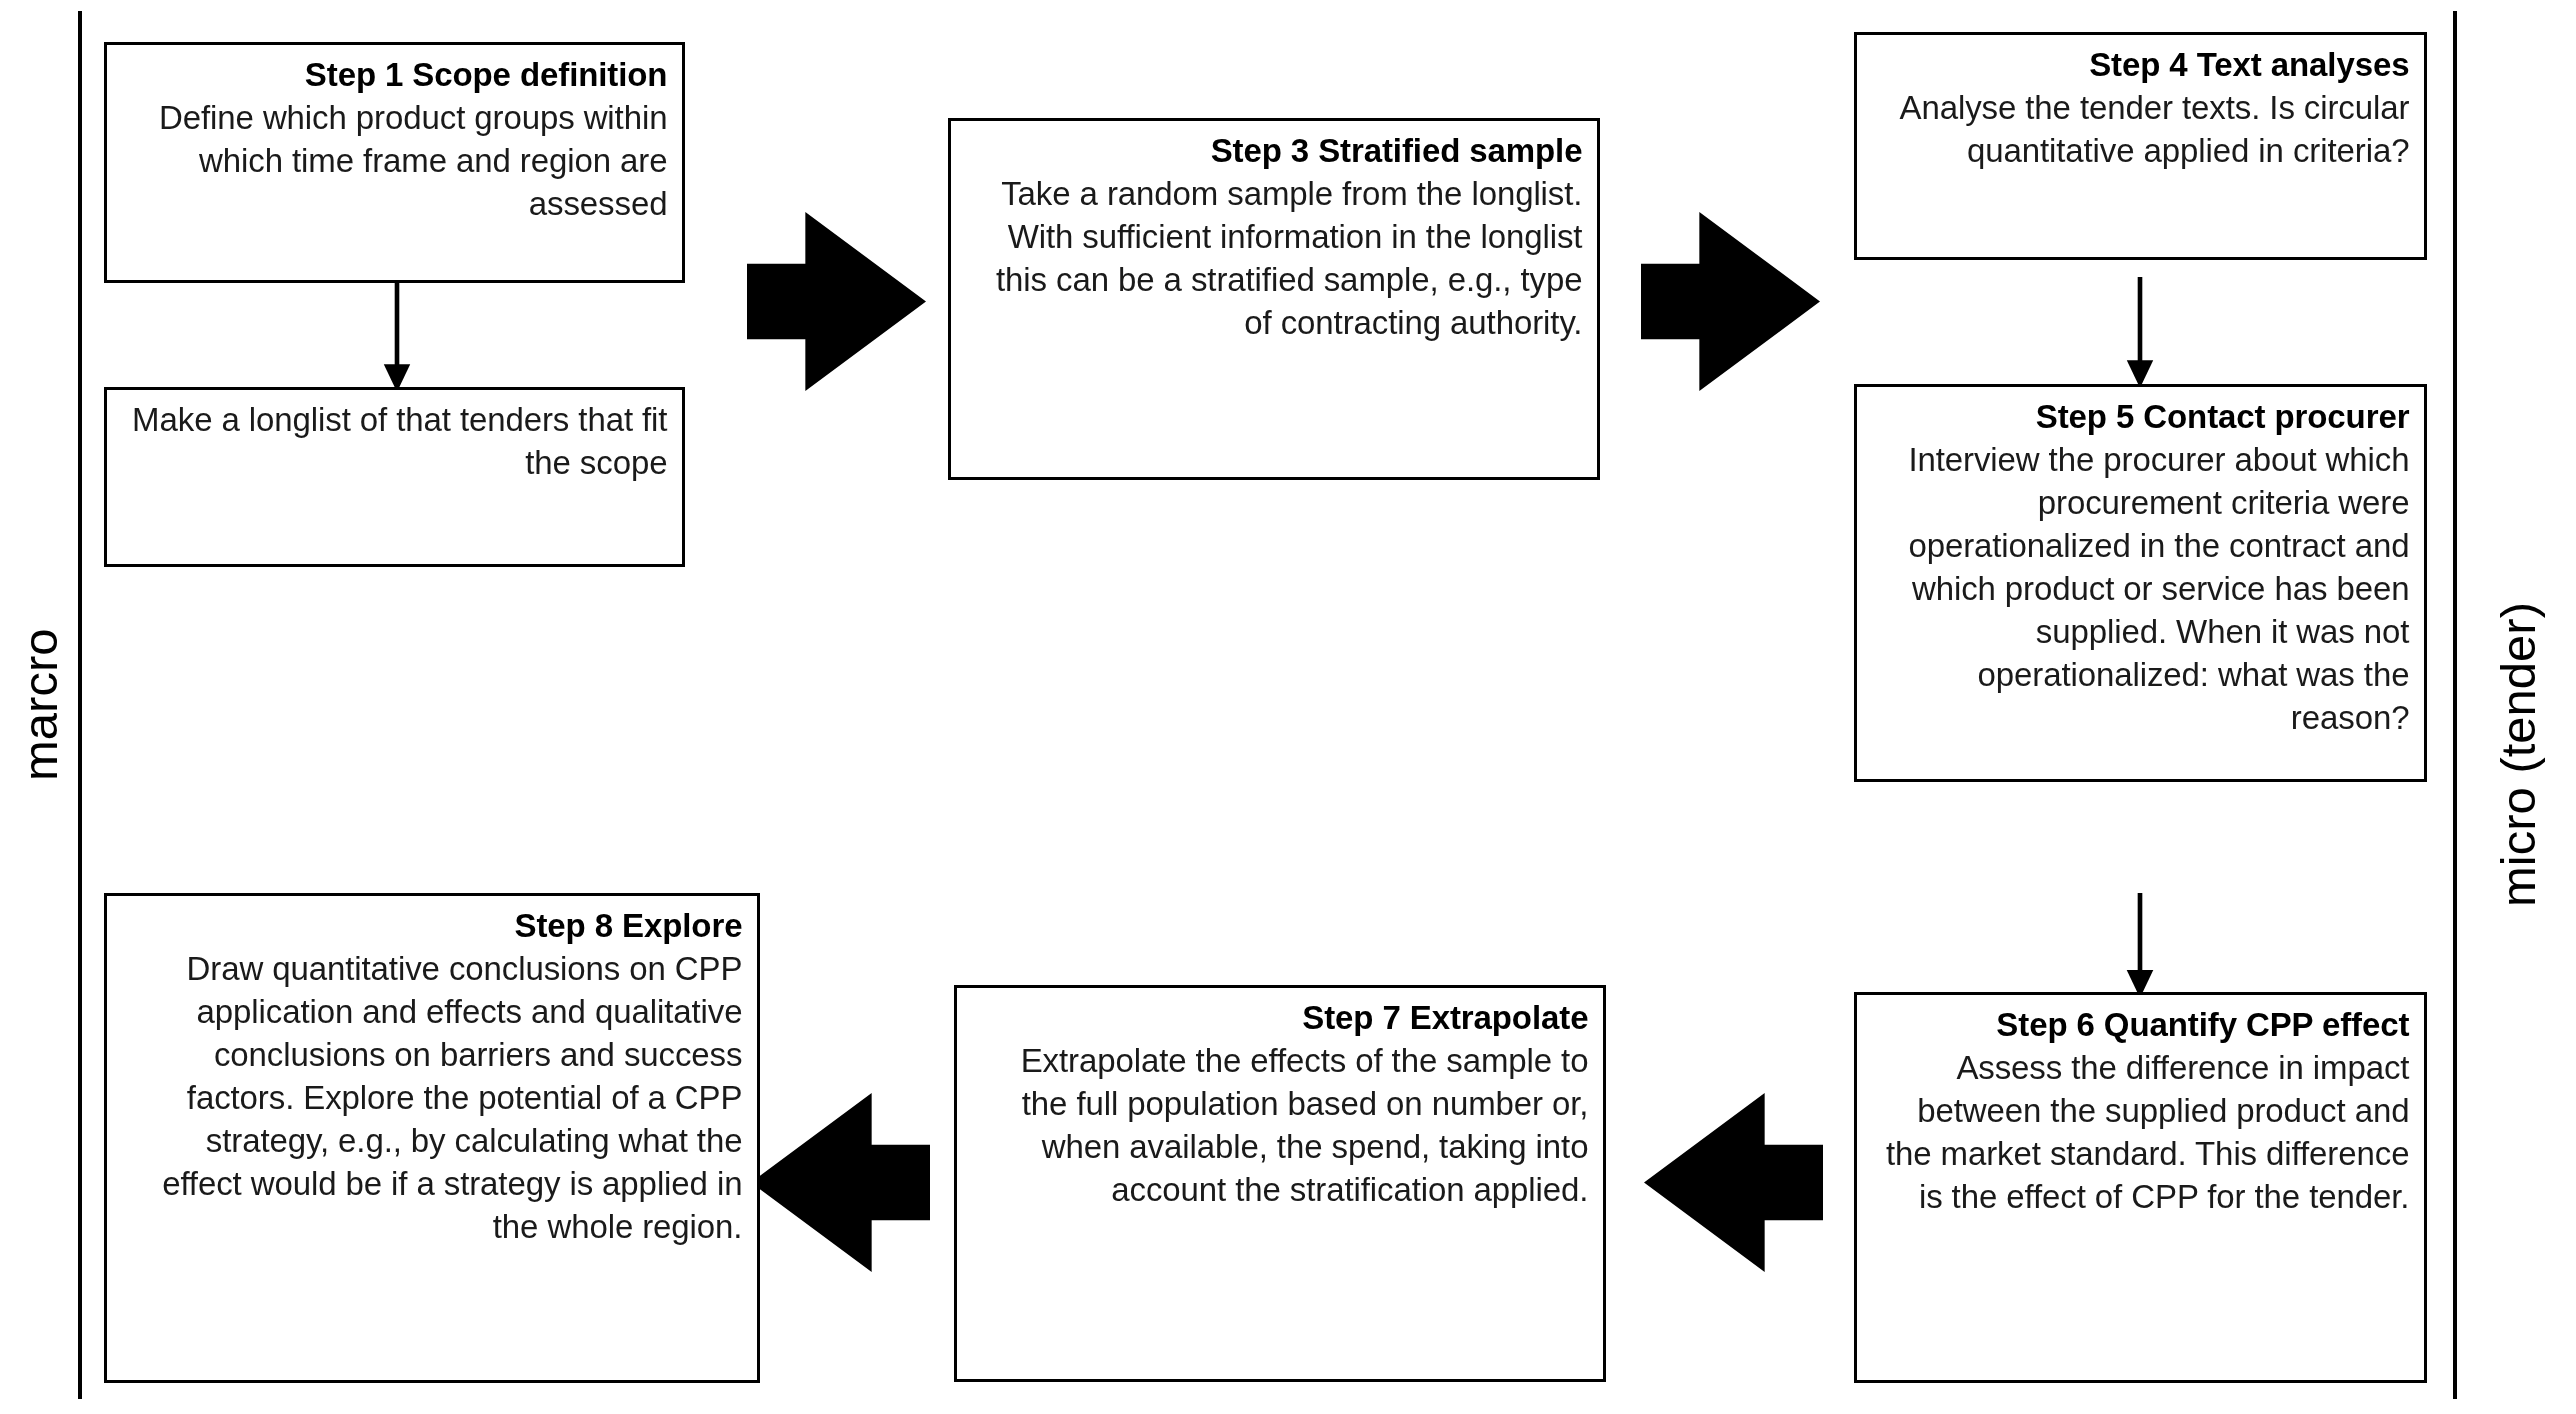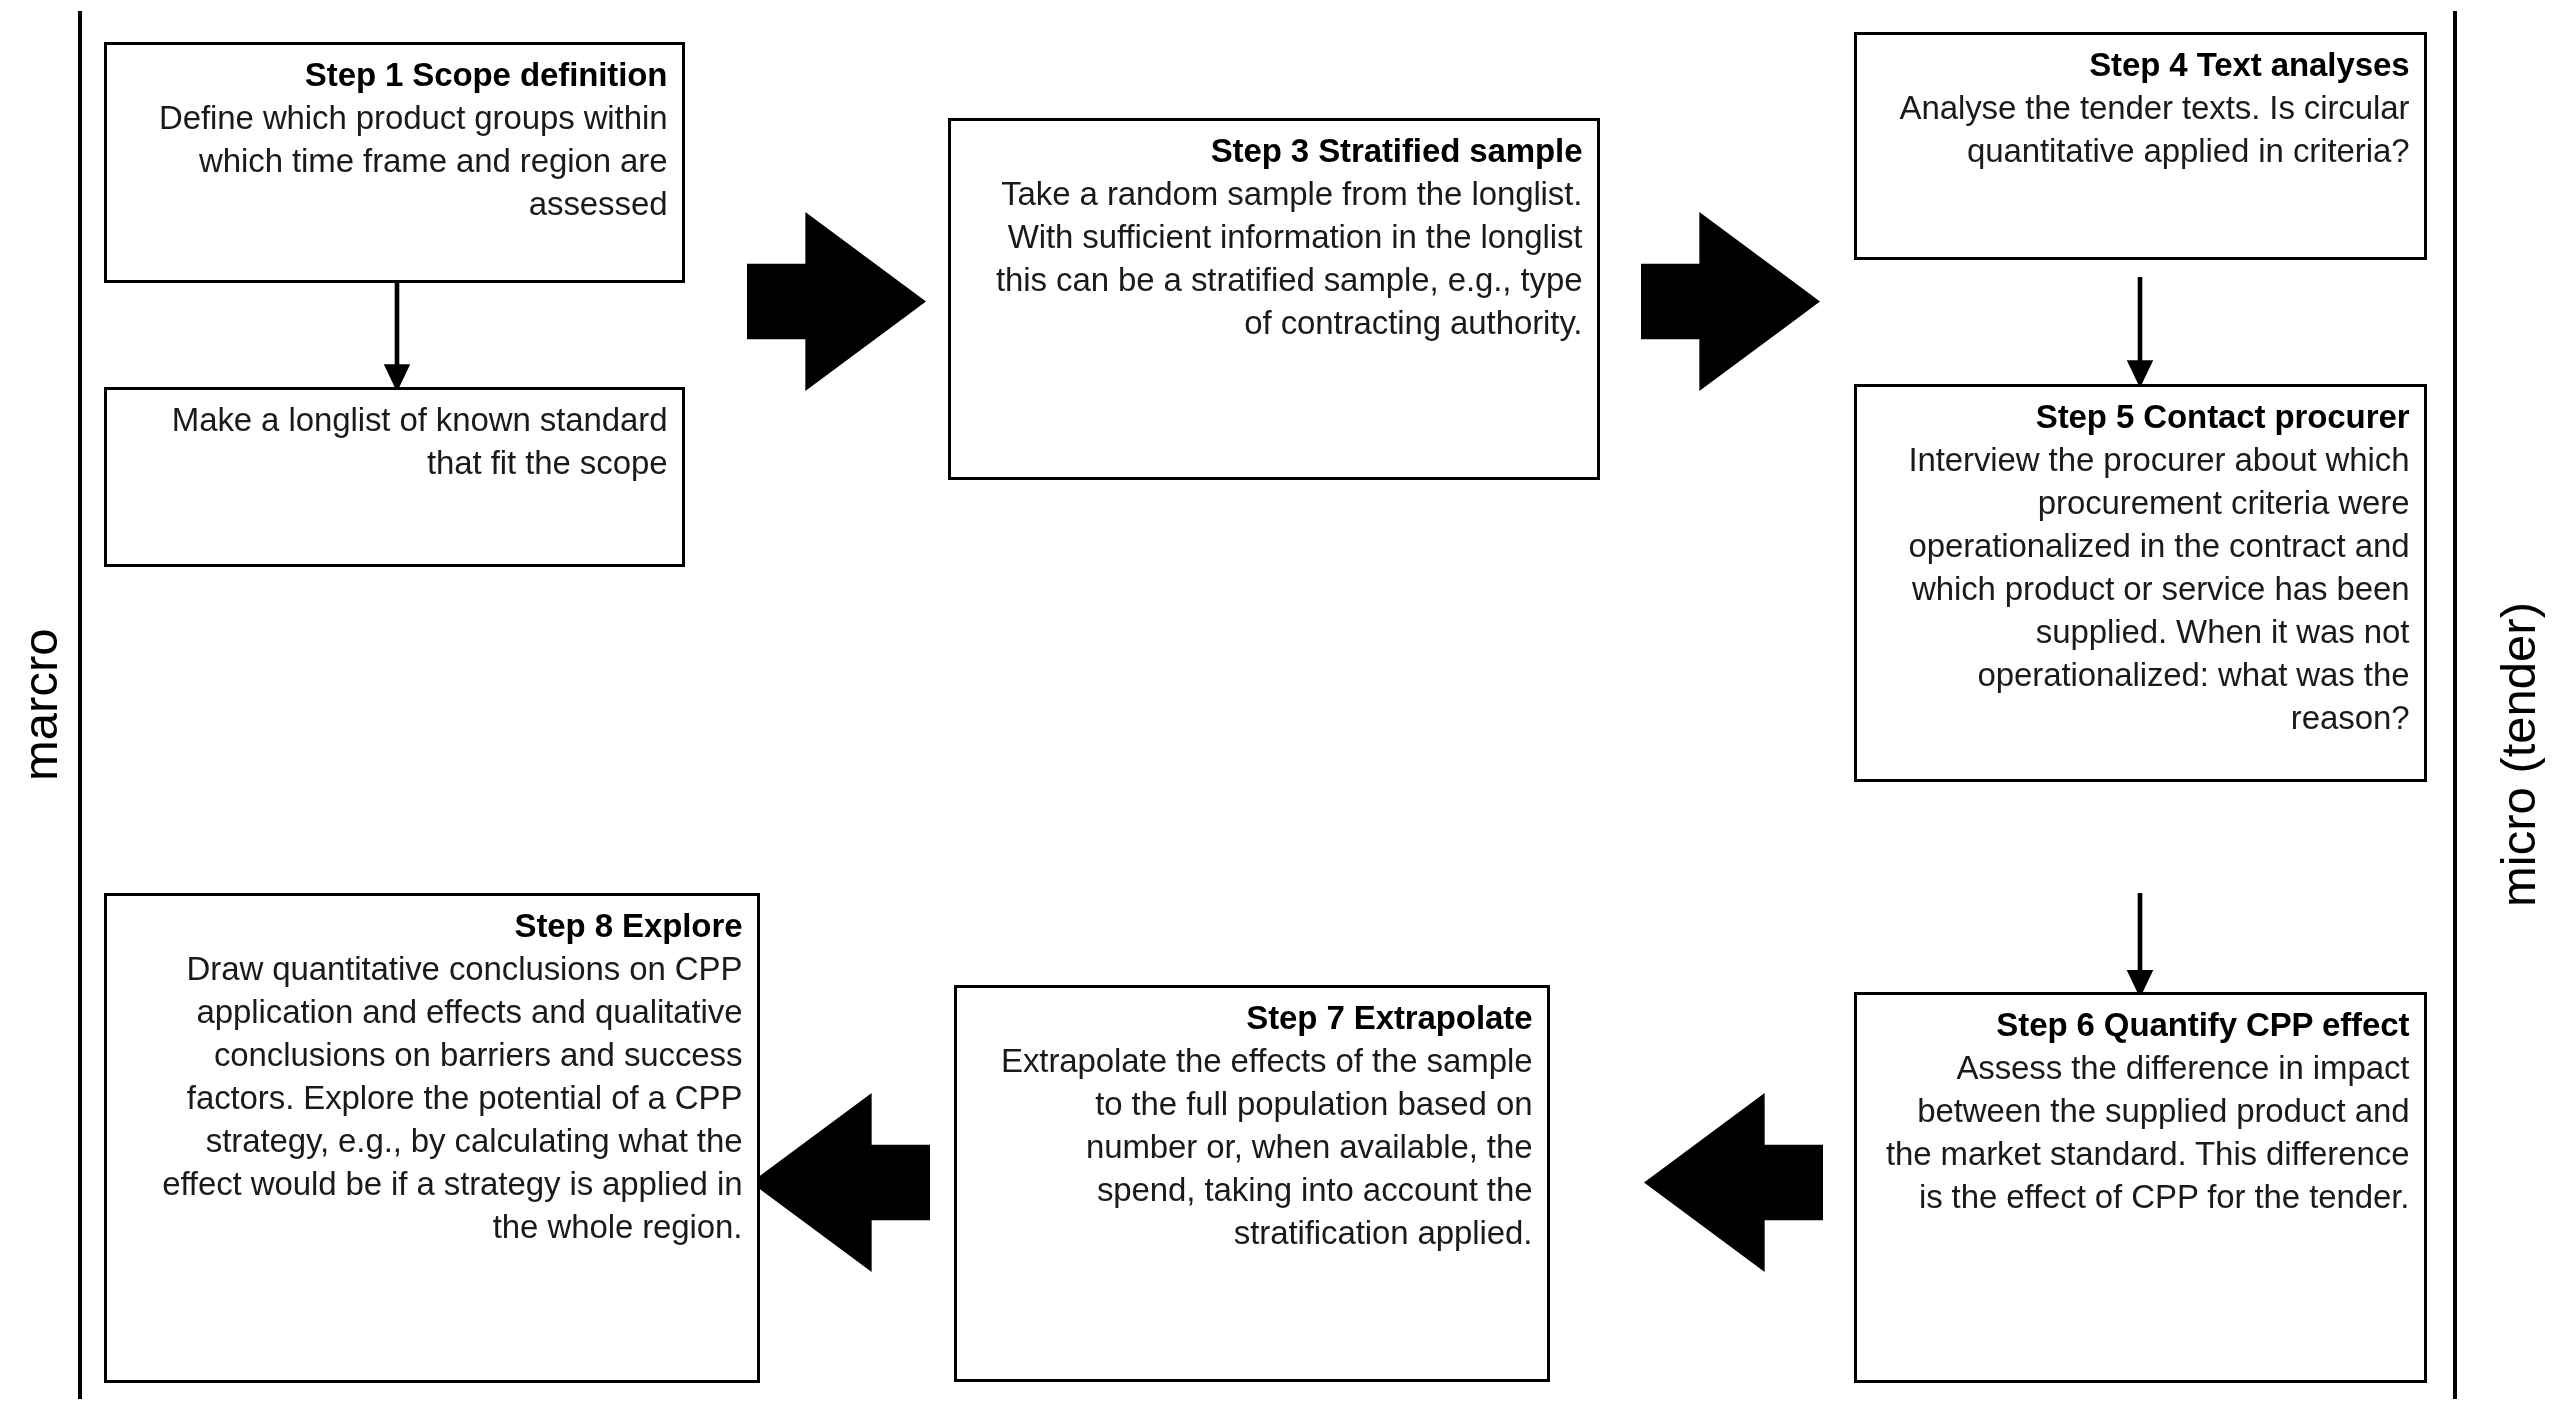--- a/index.html
+++ b/index.html
@@ -86,21 +86,21 @@
   </div>
 
   <div class="vconn" style="left:379px; top:281px; height:111px;">
     <svg width="36" height="111" viewBox="0 0 54 168" xmlns="http://www.w3.org/2000/svg">
       <line x1="27" y1="0" x2="27" y2="136" stroke="#000" stroke-width="7"></line>
       <polygon points="27,168 7,126 47,126" fill="#000"></polygon>
     </svg>
   </div>
 
   <div class="step-box" style="left:104px; top:387px; width:581px; height:180px;">
-    <div class="step-body">Make a  longlist of known standard that fit the scope</div>
+    <div class="step-body">Make a  longlist of that tenders that fit the scope</div>
   </div>
 
   <div class="block-arrow" style="left:747px; top:212px; width:179px; height:179px;">
     <svg width="179" height="179" viewBox="0 0 270 270" xmlns="http://www.w3.org/2000/svg">
       <polygon points="0,78 88,78 88,0 270,135 88,270 88,192 0,192" fill="#000"></polygon>
     </svg>
   </div>
 
   <div class="step-box" style="left:948px; top:118px; width:652px; height:362px;">
     <div class="step-title">Step 3 Stratified sample</div>
@@ -141,21 +141,21 @@
     <div class="step-title">Step 6 Quantify CPP effect</div>
     <div class="step-body">Assess the difference in impact between the supplied product and the market standard. This difference is the effect of CPP for the tender.</div>
   </div>
 
   <div class="block-arrow" style="left:1644px; top:1093px; width:179px; height:179px;">
     <svg width="179" height="179" viewBox="0 0 270 270" xmlns="http://www.w3.org/2000/svg">
       <polygon points="270,78 182,78 182,0 0,135 182,270 182,192 270,192" fill="#000"></polygon>
     </svg>
   </div>
 
-  <div class="step-box" style="left:954px; top:985px; width:596px; height:397px;padding-left:37px;">
+  <div class="step-box" style="left:954px; top:985px; width:652px; height:397px;padding-left:37px;">
     <div class="step-title">Step 7 Extrapolate</div>
     <div class="step-body">Extrapolate the effects of the sample to the full population based on number or, when available, the spend, taking into account the stratification applied.</div>
   </div>
 
   <div class="block-arrow" style="left:751px; top:1093px; width:179px; height:179px;">
     <svg width="179" height="179" viewBox="0 0 270 270" xmlns="http://www.w3.org/2000/svg">
       <polygon points="270,78 182,78 182,0 0,135 182,270 182,192 270,192" fill="#000"></polygon>
     </svg>
   </div>
 

